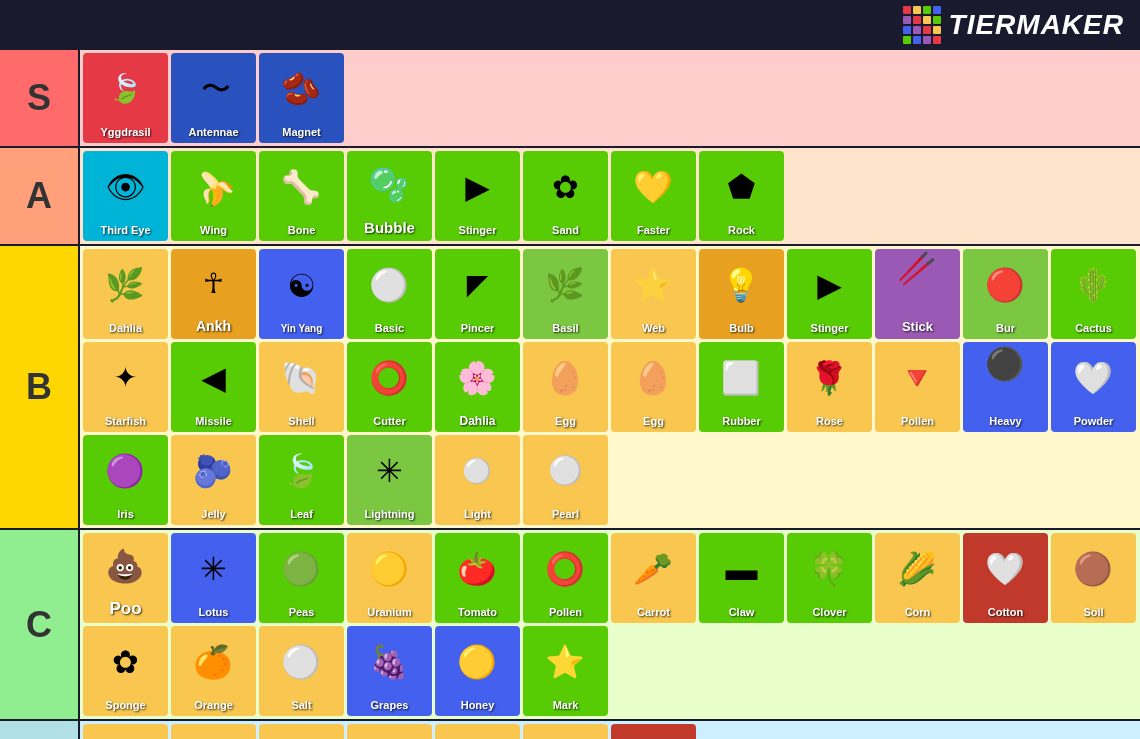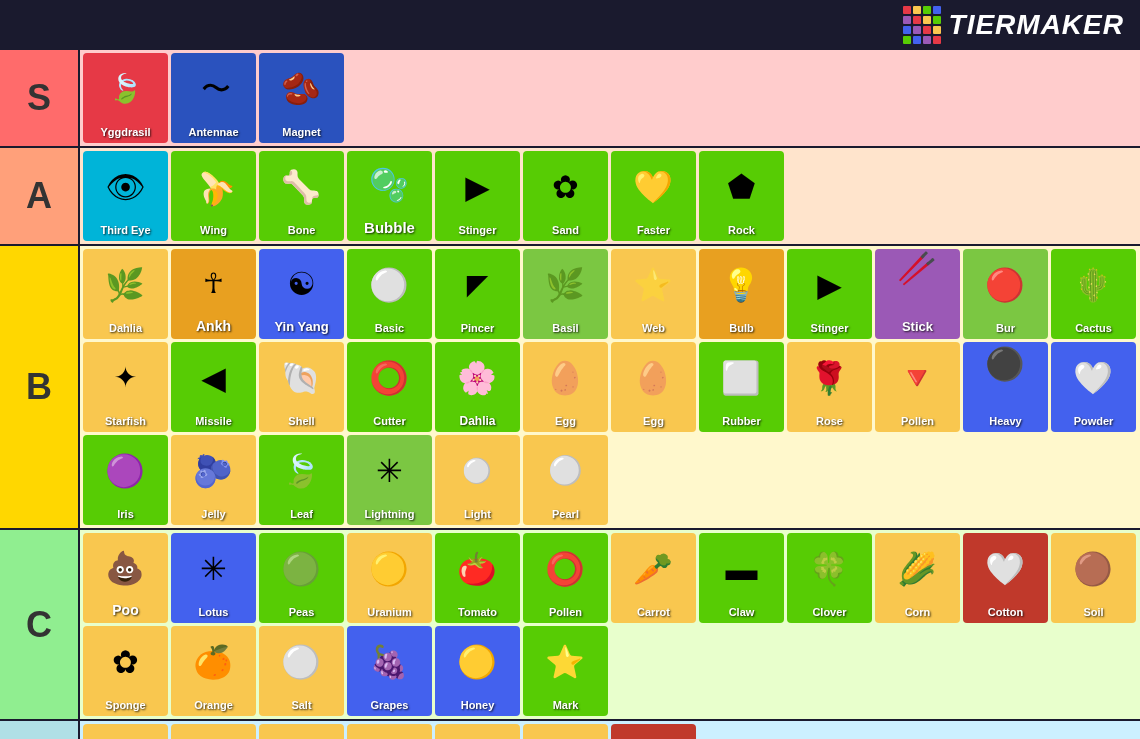--- a/index.html
+++ b/index.html
@@ -136,21 +136,21 @@
           <div style="width: 85px; height: 90px; display: flex; flex-direction: column; align-items: center; justify-content: flex-end; padding-bottom: 4px; border-radius: 4px; background: rgb(249, 199, 79); cursor: pointer; position: relative;">
             <div style="font-size: 32px; line-height: 1; flex: 1 1 0%; display: flex; align-items: center; justify-content: center;">🌿</div>
             <div style="font-size: 11px; font-weight: bold; color: white; text-align: center; text-shadow: rgba(0, 0, 0, 0.8) 1px 1px 2px; line-height: 1.2;">Dahlia</div>
           </div>
           <div style="width: 85px; height: 90px; display: flex; flex-direction: column; align-items: center; justify-content: flex-end; padding-bottom: 4px; border-radius: 4px; background: rgb(232, 160, 32); cursor: pointer; position: relative;">
             <div style="line-height: 1; flex: 1 1 0%; display: flex; align-items: center; justify-content: center; font-size: 28px;">☥</div>
             <div style="font-size: 14px; font-weight: bold; color: white; text-align: center; text-shadow: rgba(0, 0, 0, 0.8) 1px 1px 2px; line-height: 1.2;">Ankh</div>
           </div>
           <div style="width: 85px; height: 90px; display: flex; flex-direction: column; align-items: center; justify-content: flex-end; padding-bottom: 4px; border-radius: 4px; background: rgb(67, 97, 238); cursor: pointer; position: relative;">
             <div style="font-size: 32px; line-height: 1; flex: 1 1 0%; display: flex; align-items: center; justify-content: center;">☯</div>
-            <div style="font-size: 13px; font-weight: bold; color: white; text-align: right; text-shadow: rgba(0, 0, 0, 0.8) 1px 1px 2px; line-height: 1.2;">Yin Yang</div>
+            <div style="font-size: 10px; font-weight: bold; color: white; text-align: right; text-shadow: rgba(0, 0, 0, 0.8) 1px 1px 2px; line-height: 1.2;">Yin Yang</div>
           </div>
           <div style="width: 85px; height: 90px; display: flex; flex-direction: column; align-items: center; justify-content: flex-end; padding-bottom: 4px; border-radius: 4px; background: rgb(87, 204, 4); cursor: pointer; position: relative;">
             <div style="font-size: 32px; line-height: 1; flex: 1 1 0%; display: flex; align-items: center; justify-content: center;">⚪</div>
             <div style="font-size: 11px; font-weight: bold; color: white; text-align: center; text-shadow: rgba(0, 0, 0, 0.8) 1px 1px 2px; line-height: 1.2;">Basic</div>
           </div>
           <div style="width: 85px; height: 90px; display: flex; flex-direction: column; align-items: center; justify-content: flex-end; padding-bottom: 4px; border-radius: 4px; background: rgb(87, 204, 4); cursor: pointer; position: relative;">
             <div style="line-height: 1; flex: 1 1 0%; display: flex; align-items: center; justify-content: center; font-size: 28px;">◤</div>
             <div style="font-size: 11px; font-weight: bold; color: white; text-align: center; text-shadow: rgba(0, 0, 0, 0.8) 1px 1px 2px; line-height: 1.2;">Pincer</div>
           </div>
           <div style="width: 85px; height: 90px; display: flex; flex-direction: column; align-items: center; justify-content: flex-end; padding-bottom: 4px; border-radius: 4px; background: rgb(123, 199, 66); cursor: pointer; position: relative;">
@@ -253,21 +253,21 @@
             <div style="line-height: 1; flex: 1 1 0%; display: flex; align-items: center; justify-content: center; font-size: 28px;">⚪</div>
             <div style="font-size: 11px; font-weight: bold; color: white; text-align: center; text-shadow: rgba(0, 0, 0, 0.8) 1px 1px 2px; line-height: 1.2;">Pearl</div>
           </div>
         </div>
       </div>
       <div style="display: flex; align-items: stretch; border-bottom: 2px solid rgb(26, 26, 46);">
         <div style="width: 80px; min-width: 80px; display: flex; align-items: center; justify-content: center; font-size: 36px; font-weight: bold; color: rgb(51, 51, 51); border-right: 2px solid rgb(26, 26, 46); background: rgb(144, 238, 144); min-height: 95px;">C</div>
         <div style="display: flex; flex-wrap: wrap; flex: 1 1 0%; background: rgb(232, 255, 204); gap: 3px; padding: 3px;">
           <div style="width: 85px; height: 90px; display: flex; flex-direction: column; align-items: center; justify-content: flex-end; padding-bottom: 4px; border-radius: 4px; background: rgb(249, 199, 79); cursor: pointer; position: relative;">
             <div style="font-size: 32px; line-height: 1; flex: 1 1 0%; display: flex; align-items: center; justify-content: center;">💩</div>
-            <div style="font-size: 14px; font-weight: bold; color: white; text-align: left; text-shadow: rgba(0, 0, 0, 0.8) 1px 1px 2px; line-height: 1.2;">Poo</div>
+            <div style="font-size: 17px; font-weight: bold; color: white; text-align: left; text-shadow: rgba(0, 0, 0, 0.8) 1px 1px 2px; line-height: 1.2;">Poo</div>
           </div>
           <div style="width: 85px; height: 90px; display: flex; flex-direction: column; align-items: center; justify-content: flex-end; padding-bottom: 4px; border-radius: 4px; background: rgb(67, 97, 238); cursor: pointer; position: relative;">
             <div style="font-size: 32px; line-height: 1; flex: 1 1 0%; display: flex; align-items: center; justify-content: center;">✳</div>
             <div style="font-size: 11px; font-weight: bold; color: white; text-align: center; text-shadow: rgba(0, 0, 0, 0.8) 1px 1px 2px; line-height: 1.2;">Lotus</div>
           </div>
           <div style="width: 85px; height: 90px; display: flex; flex-direction: column; align-items: center; justify-content: flex-end; padding-bottom: 4px; border-radius: 4px; background: rgb(87, 204, 4); cursor: pointer; position: relative;">
             <div style="font-size: 32px; line-height: 1; flex: 1 1 0%; display: flex; align-items: center; justify-content: center;">🟢</div>
             <div style="font-size: 11px; font-weight: bold; color: white; text-align: center; text-shadow: rgba(0, 0, 0, 0.8) 1px 1px 2px; line-height: 1.2;">Peas</div>
           </div>
           <div style="width: 85px; height: 90px; display: flex; flex-direction: column; align-items: center; justify-content: flex-end; padding-bottom: 4px; border-radius: 4px; background: rgb(249, 199, 79); cursor: pointer; position: relative;">

